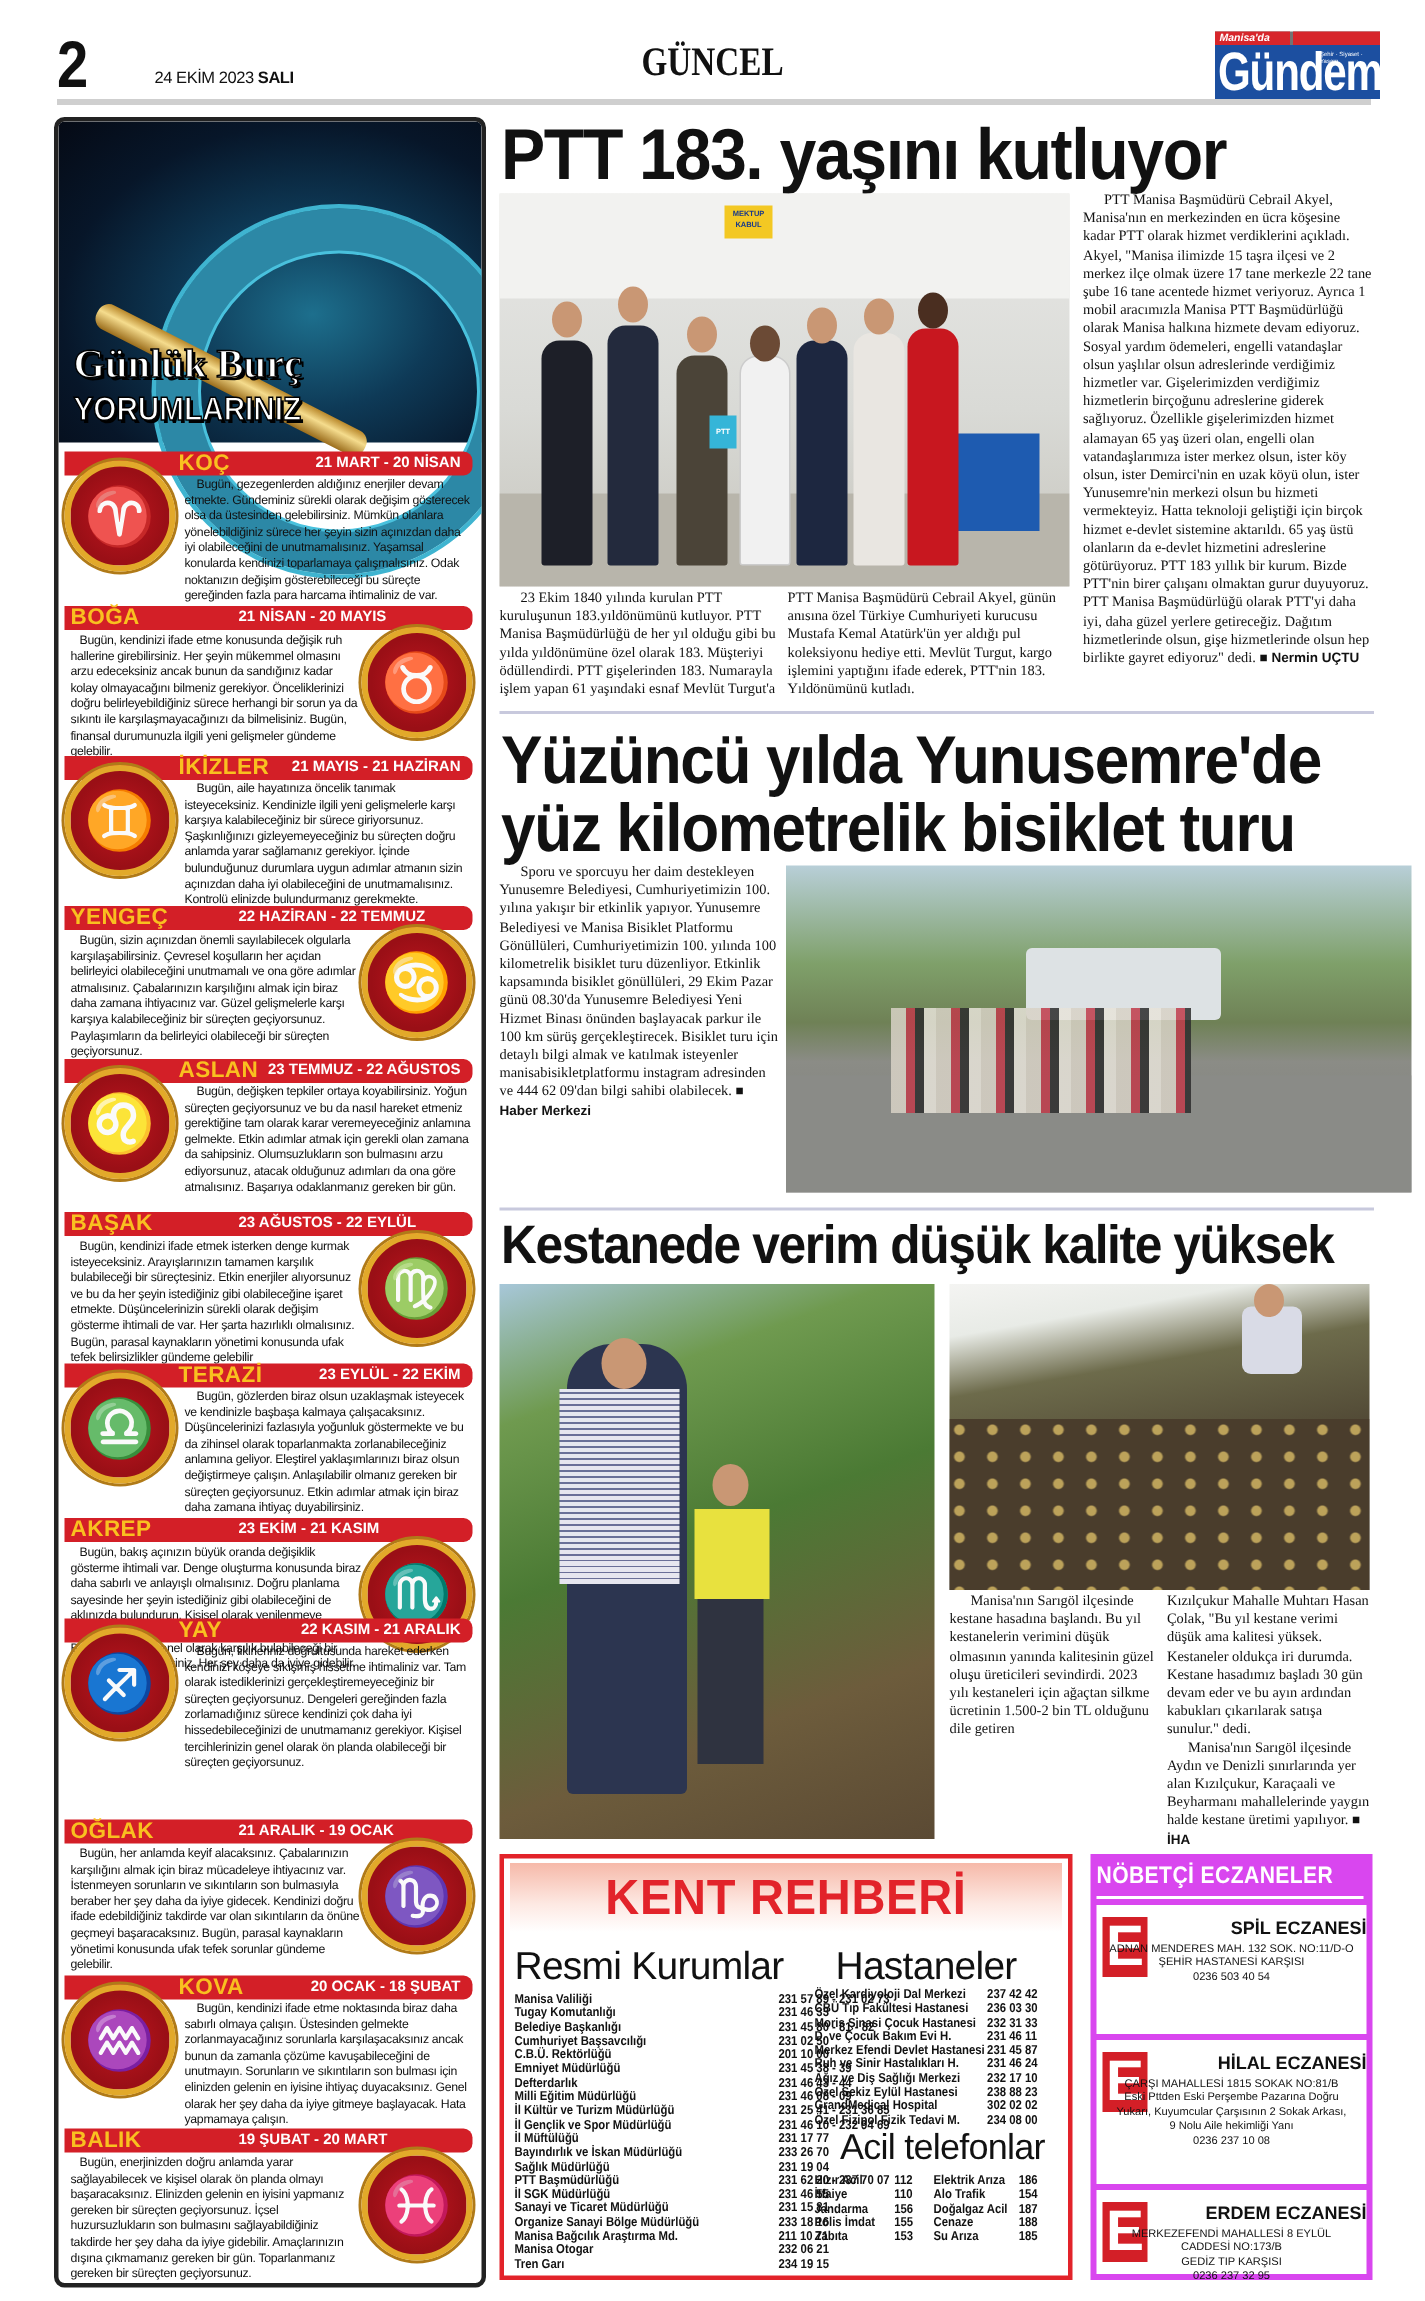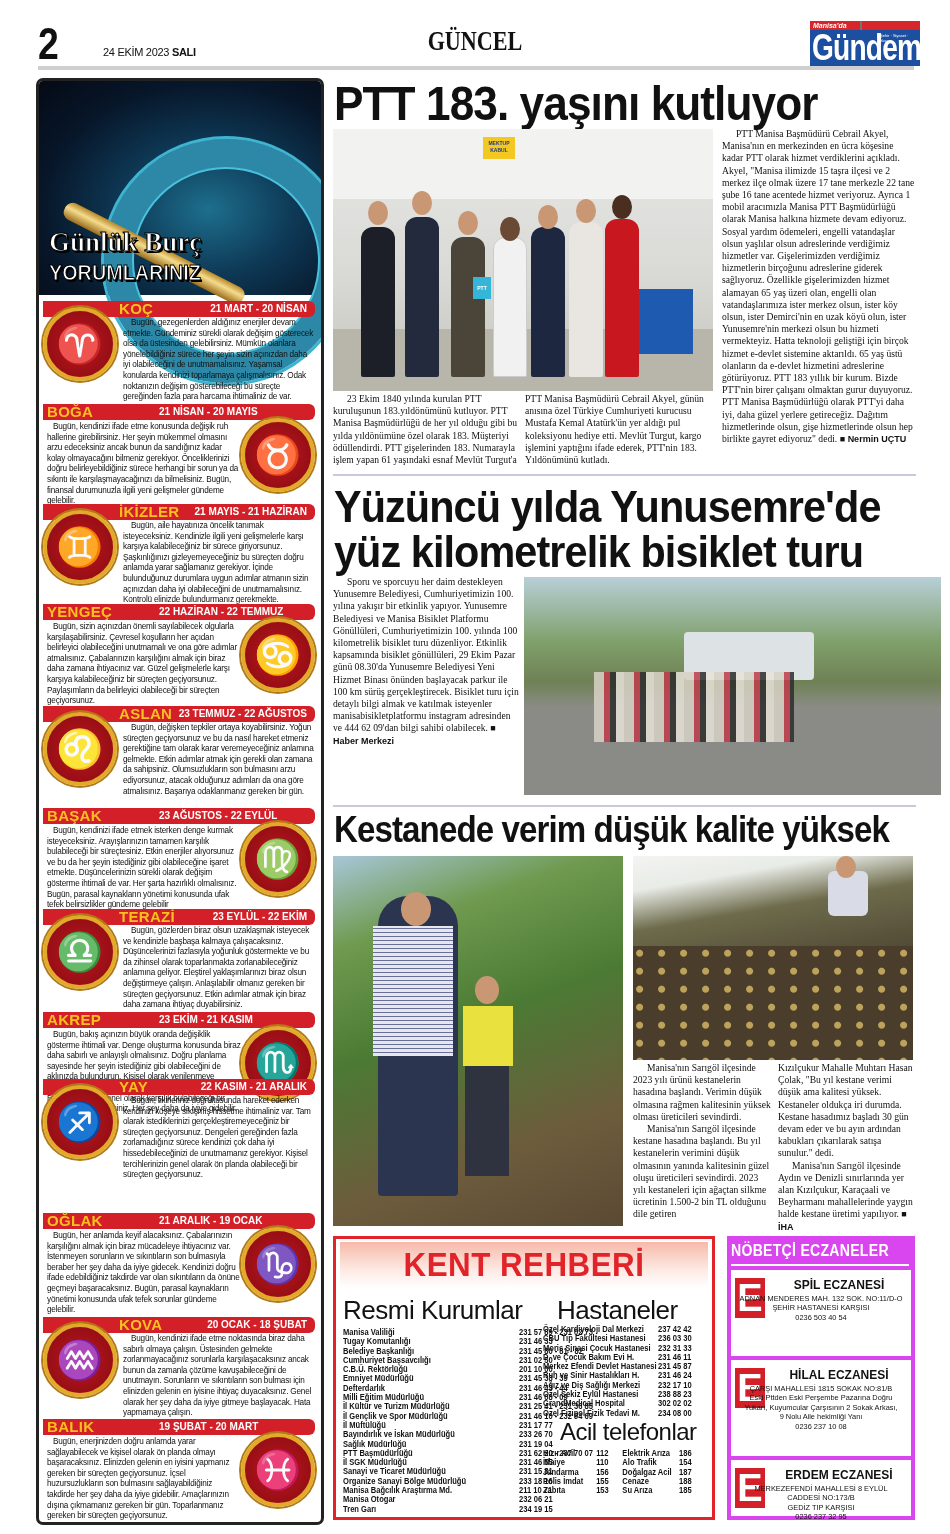--- a/index.html
+++ b/index.html
@@ -55,21 +55,21 @@
 .kent .btitle{position:absolute;left:0;width:368px;top:6px;text-align:center;font:bold 33px/1 "Liberation Sans",sans-serif;color:#e2232a;letter-spacing:.5px;transform:scaleX(.95)}
 .kent .ch{position:absolute;font:26px/1 "Liberation Sans",sans-serif;color:#111;letter-spacing:-.5px}
 .kent table{position:absolute;border-collapse:collapse;font:bold 8.6px/9.3px "Liberation Sans",sans-serif;transform:scaleX(.88);transform-origin:left top}
 .kent td{padding:0;white-space:nowrap}
 
 .ecz{left:727px;top:1236px;width:188px;height:284px;background:#d946ef;padding:3px}
 .ecz .etitle{position:absolute;left:4px;top:4px;font:bold 16px/22px "Liberation Sans",sans-serif;color:#fff;letter-spacing:.3px;transform:scaleX(.88);transform-origin:left}
 .ecz .eline{position:absolute;left:4px;top:28px;width:178px;height:2px;background:#fff}
 .ecz .card{position:absolute;left:4px;width:180px;background:#fff}
 .ecz .E{position:absolute;left:4px;top:8px;width:30px;height:40px;background:#d31f27;color:#fff;font:bold 38px/40px "Liberation Sans",sans-serif;text-align:center}
-.ecz .cname{position:absolute;left:36px;width:144px;text-align:center;font:bold 12px/14px "Liberation Sans",sans-serif;color:#111}
+.ecz .cname{position:absolute;left:36px;width:144px;text-align:right;font:bold 12px/14px "Liberation Sans",sans-serif;color:#111}
 .ecz .caddr{position:absolute;left:2px;width:176px;text-align:center;font:7.4px/9.4px "Liberation Sans",sans-serif;color:#111}
 </style>
 </head>
 <body>
 
 <div class="abs pgnum">2</div>
 <div class="abs pgdate"><span>24 EKİM 2023</span> <b>SALI</b></div>
 <div class="abs section">GÜNCEL</div>
 <div class="abs logo">
   <div class="red1"></div>
@@ -253,21 +253,20 @@
   <div style="position:absolute;left:130px;top:150px;width:50px;height:60px;background:#e8e13e"></div>
   <div style="position:absolute;left:132px;top:210px;width:44px;height:110px;background:#2f3340"></div>
   <div class="head" style="left:142px;top:120px;width:24px;height:28px"></div>
 </div>
 <div class="abs photo chest2">
   <div style="position:absolute;left:195px;top:15px;width:40px;height:45px;background:#d9dbe6;border-radius:6px"></div>
   <div class="head" style="left:203px;top:0;width:20px;height:22px"></div>
   <div style="position:absolute;left:0;top:90px;width:100%;height:114px;background:radial-gradient(circle at 30% 40%,#bca25a 0 3px,transparent 4px) 0 0/22px 18px,#4a3d2c"></div>
 </div>
 <div class="abs body" style="left:633px;top:1062px;width:138px">
-  <p>Manisa'nın Sarıgöl ilçesinde 2023 yılı ürünü kestanelerin hasadına başlandı. Verimin düşük olmasına rağmen kalitesinin yüksek olması üreticileri sevindirdi.</p>
     <p>Manisa'nın Sarıgöl ilçesinde kestane hasadına başlandı. Bu yıl kestanelerin verimini düşük olmasının yanında kalitesinin güzel oluşu üreticileri sevindirdi. 2023 yılı kestaneleri için ağaçtan silkme ücretinin 1.500-2 bin TL olduğunu dile getiren</p>
 </div>
 <div class="abs body" style="left:778px;top:1062px;width:138px">
   <p style="text-indent:0">Kızılçukur Mahalle Muhtarı Hasan Çolak, "Bu yıl kestane verimi düşük ama kalitesi yüksek. Kestaneler oldukça iri durumda. Kestane hasadımız başladı 30 gün devam eder ve bu ayın ardından kabukları çıkarılarak satışa sunulur." dedi.</p>
   <p><span>Manisa'nın Sarıgöl ilçesinde Aydın ve Denizli sınırlarında yer alan Kızılçukur, Karaçaali ve Beyharmanı mahallelerinde yaygın halde kestane üretimi yapılıyor.</span> <span class="by">■ <span>İHA</span></span></p>
 </div>
 
 <div class="abs kent">
   <div class="banner">
       <div class="btitle">KENT REHBERİ</div>

